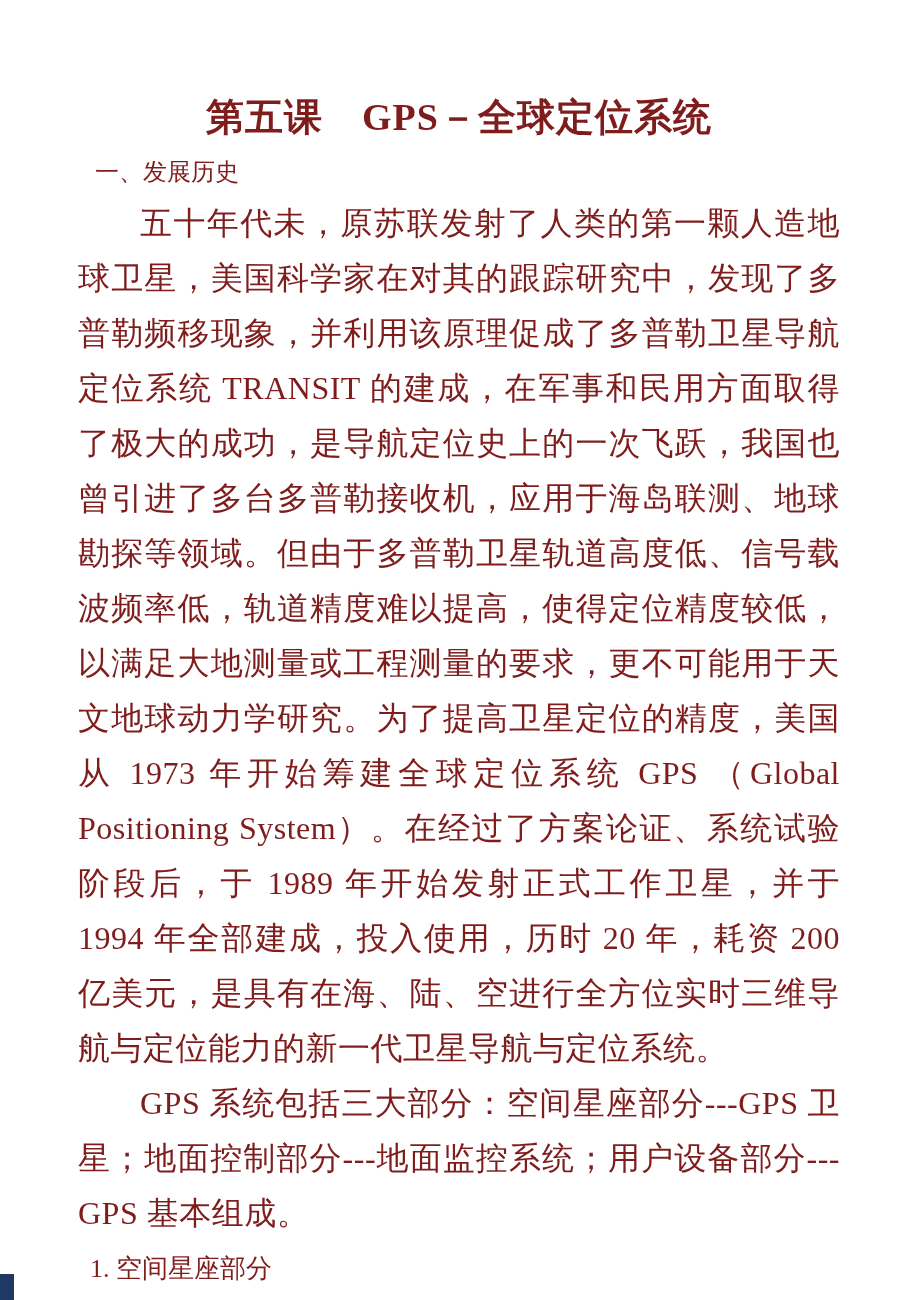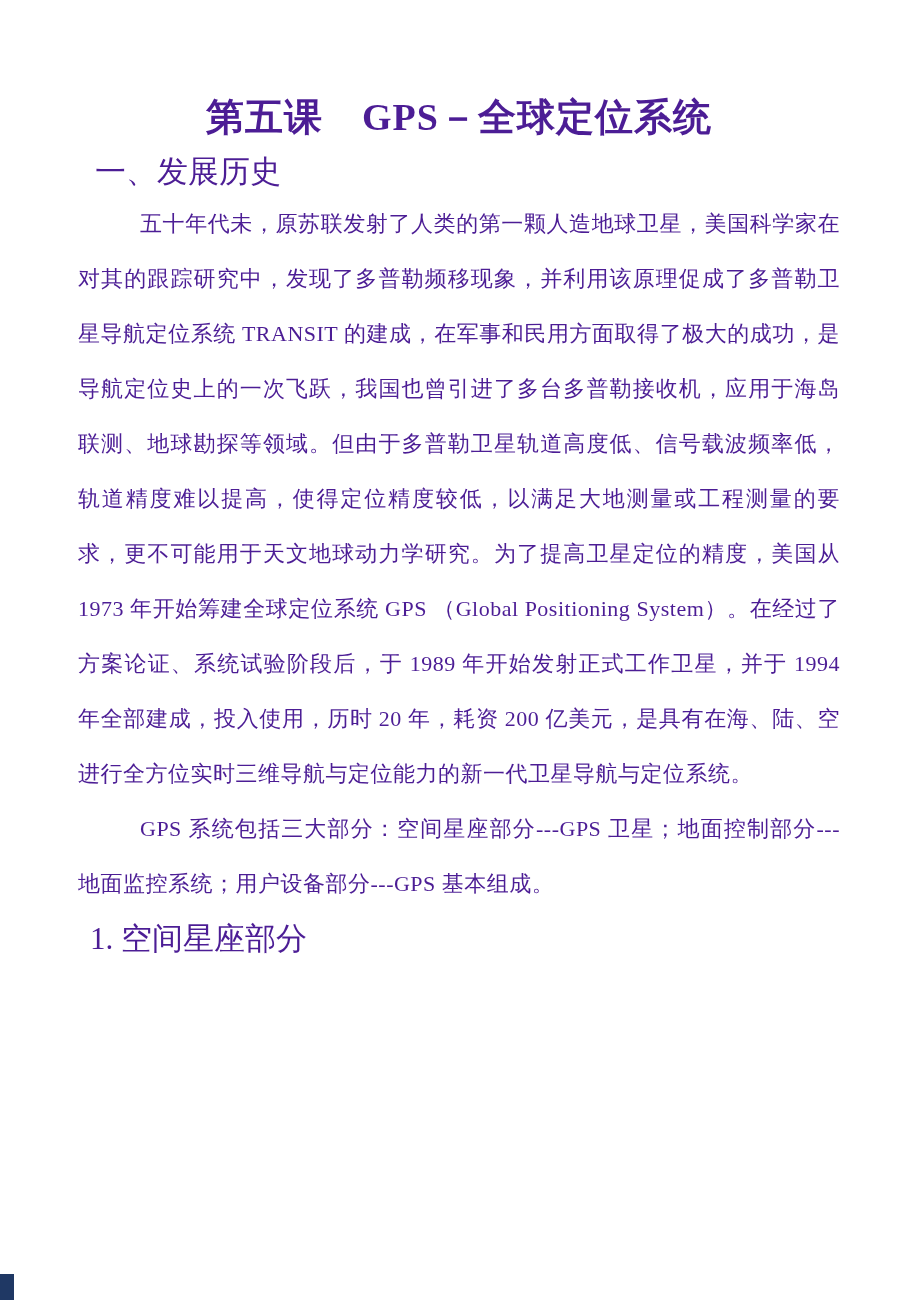--- a/index.html
+++ b/index.html
@@ -6,59 +6,59 @@
 
   html, body {
     background: #ffffff;
   }
 
   .page {
     position: relative;
     width: 920px;
     height: 1300px;
     background: #ffffff;
-    color: #4c1d95;
+    color: #7f1d1d;
     font-family: "Liberation Serif", "DejaVu Serif", serif;
     overflow: hidden;
     padding: 86px 80px 0 78px;
   }
 
   .doc-title {
     font-size: 38px;
     font-weight: 700;
     line-height: 62px;
     text-align: center;
     letter-spacing: 1px;
     white-space: pre-wrap;
   }
 
   .section-heading-1 {
-    font-size: 31px;
+    font-size: 24px;
     line-height: 48px;
     padding-left: 17px;
     white-space: pre-wrap;
   }
 
   .body-para {
-    font-size: 22px;
+    font-size: 32px;
     line-height: 55px;
     text-align: justify;
     text-justify: inter-character;
     text-indent: 62px;
     letter-spacing: 0.5px;
   }
 
   .section-heading-2 {
     font-size: 26px;
     line-height: 55px;
     white-space: pre-wrap;
   }
 
   .subsection-heading {
-    font-size: 31px;
+    font-size: 26px;
     line-height: 55px;
     padding-left: 12px;
     white-space: pre-wrap;
   }
 
   .corner-marker {
     position: absolute;
     left: 0;
     bottom: 0;
     width: 14px;

